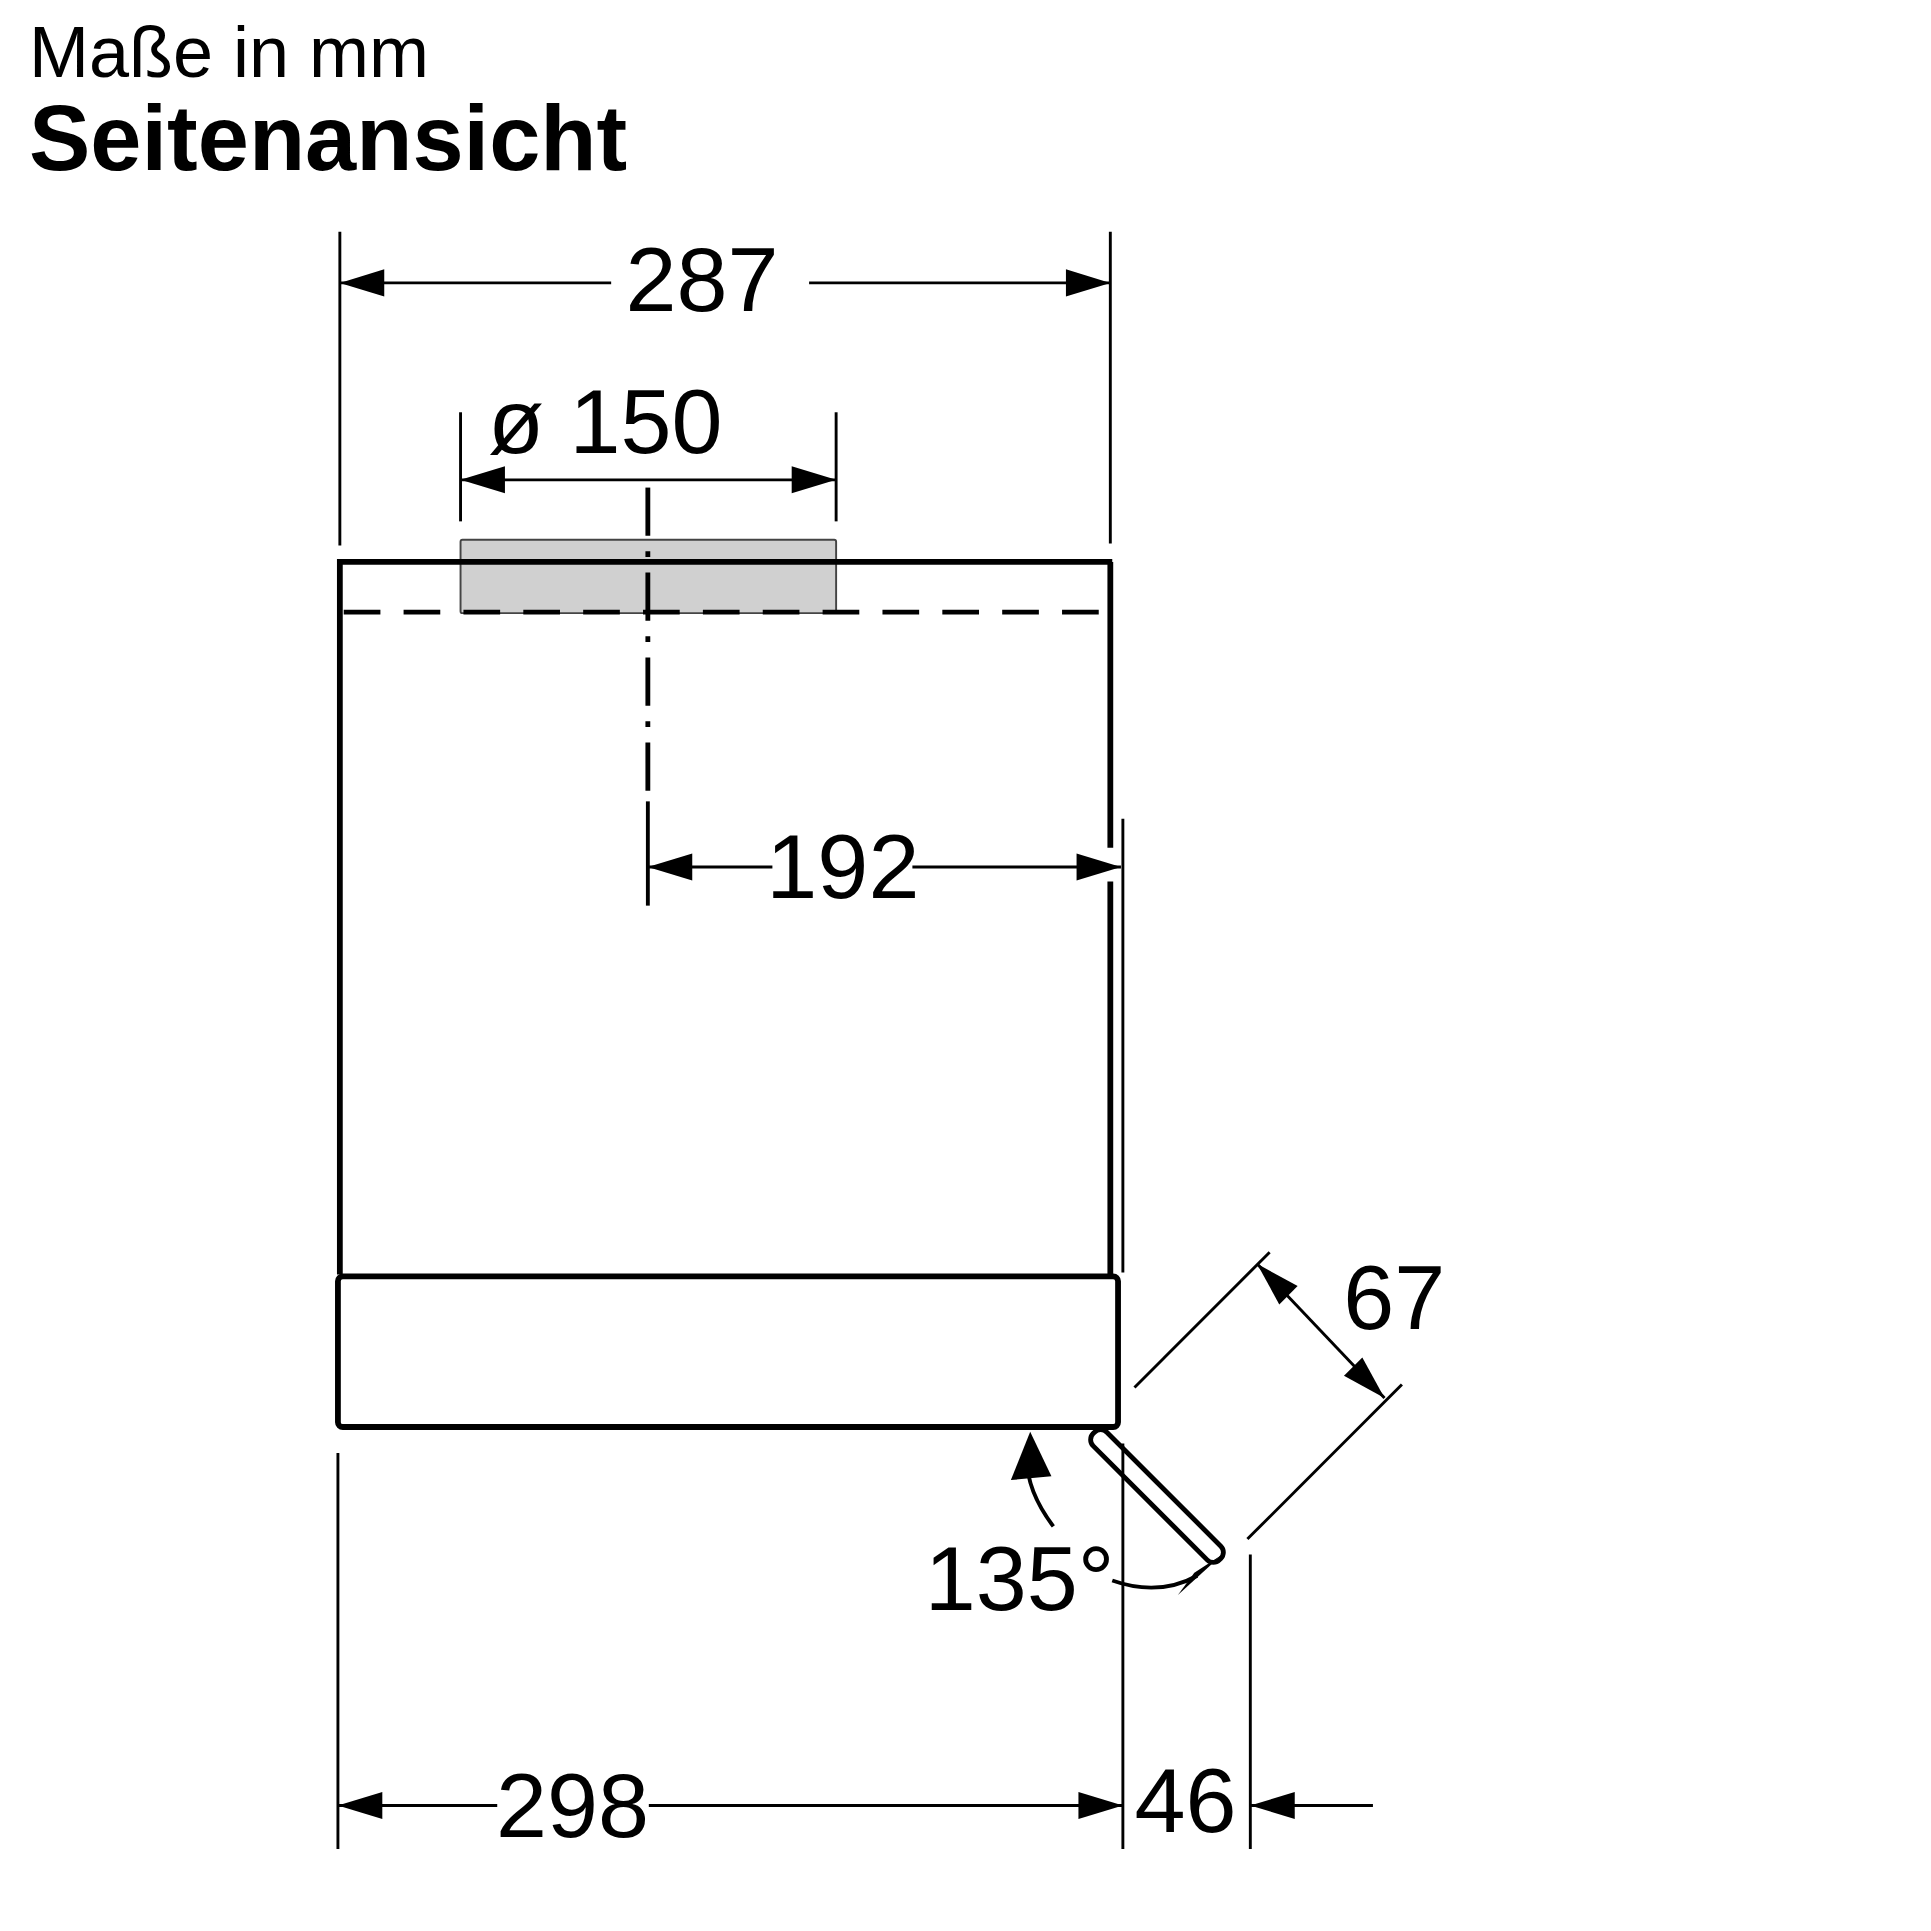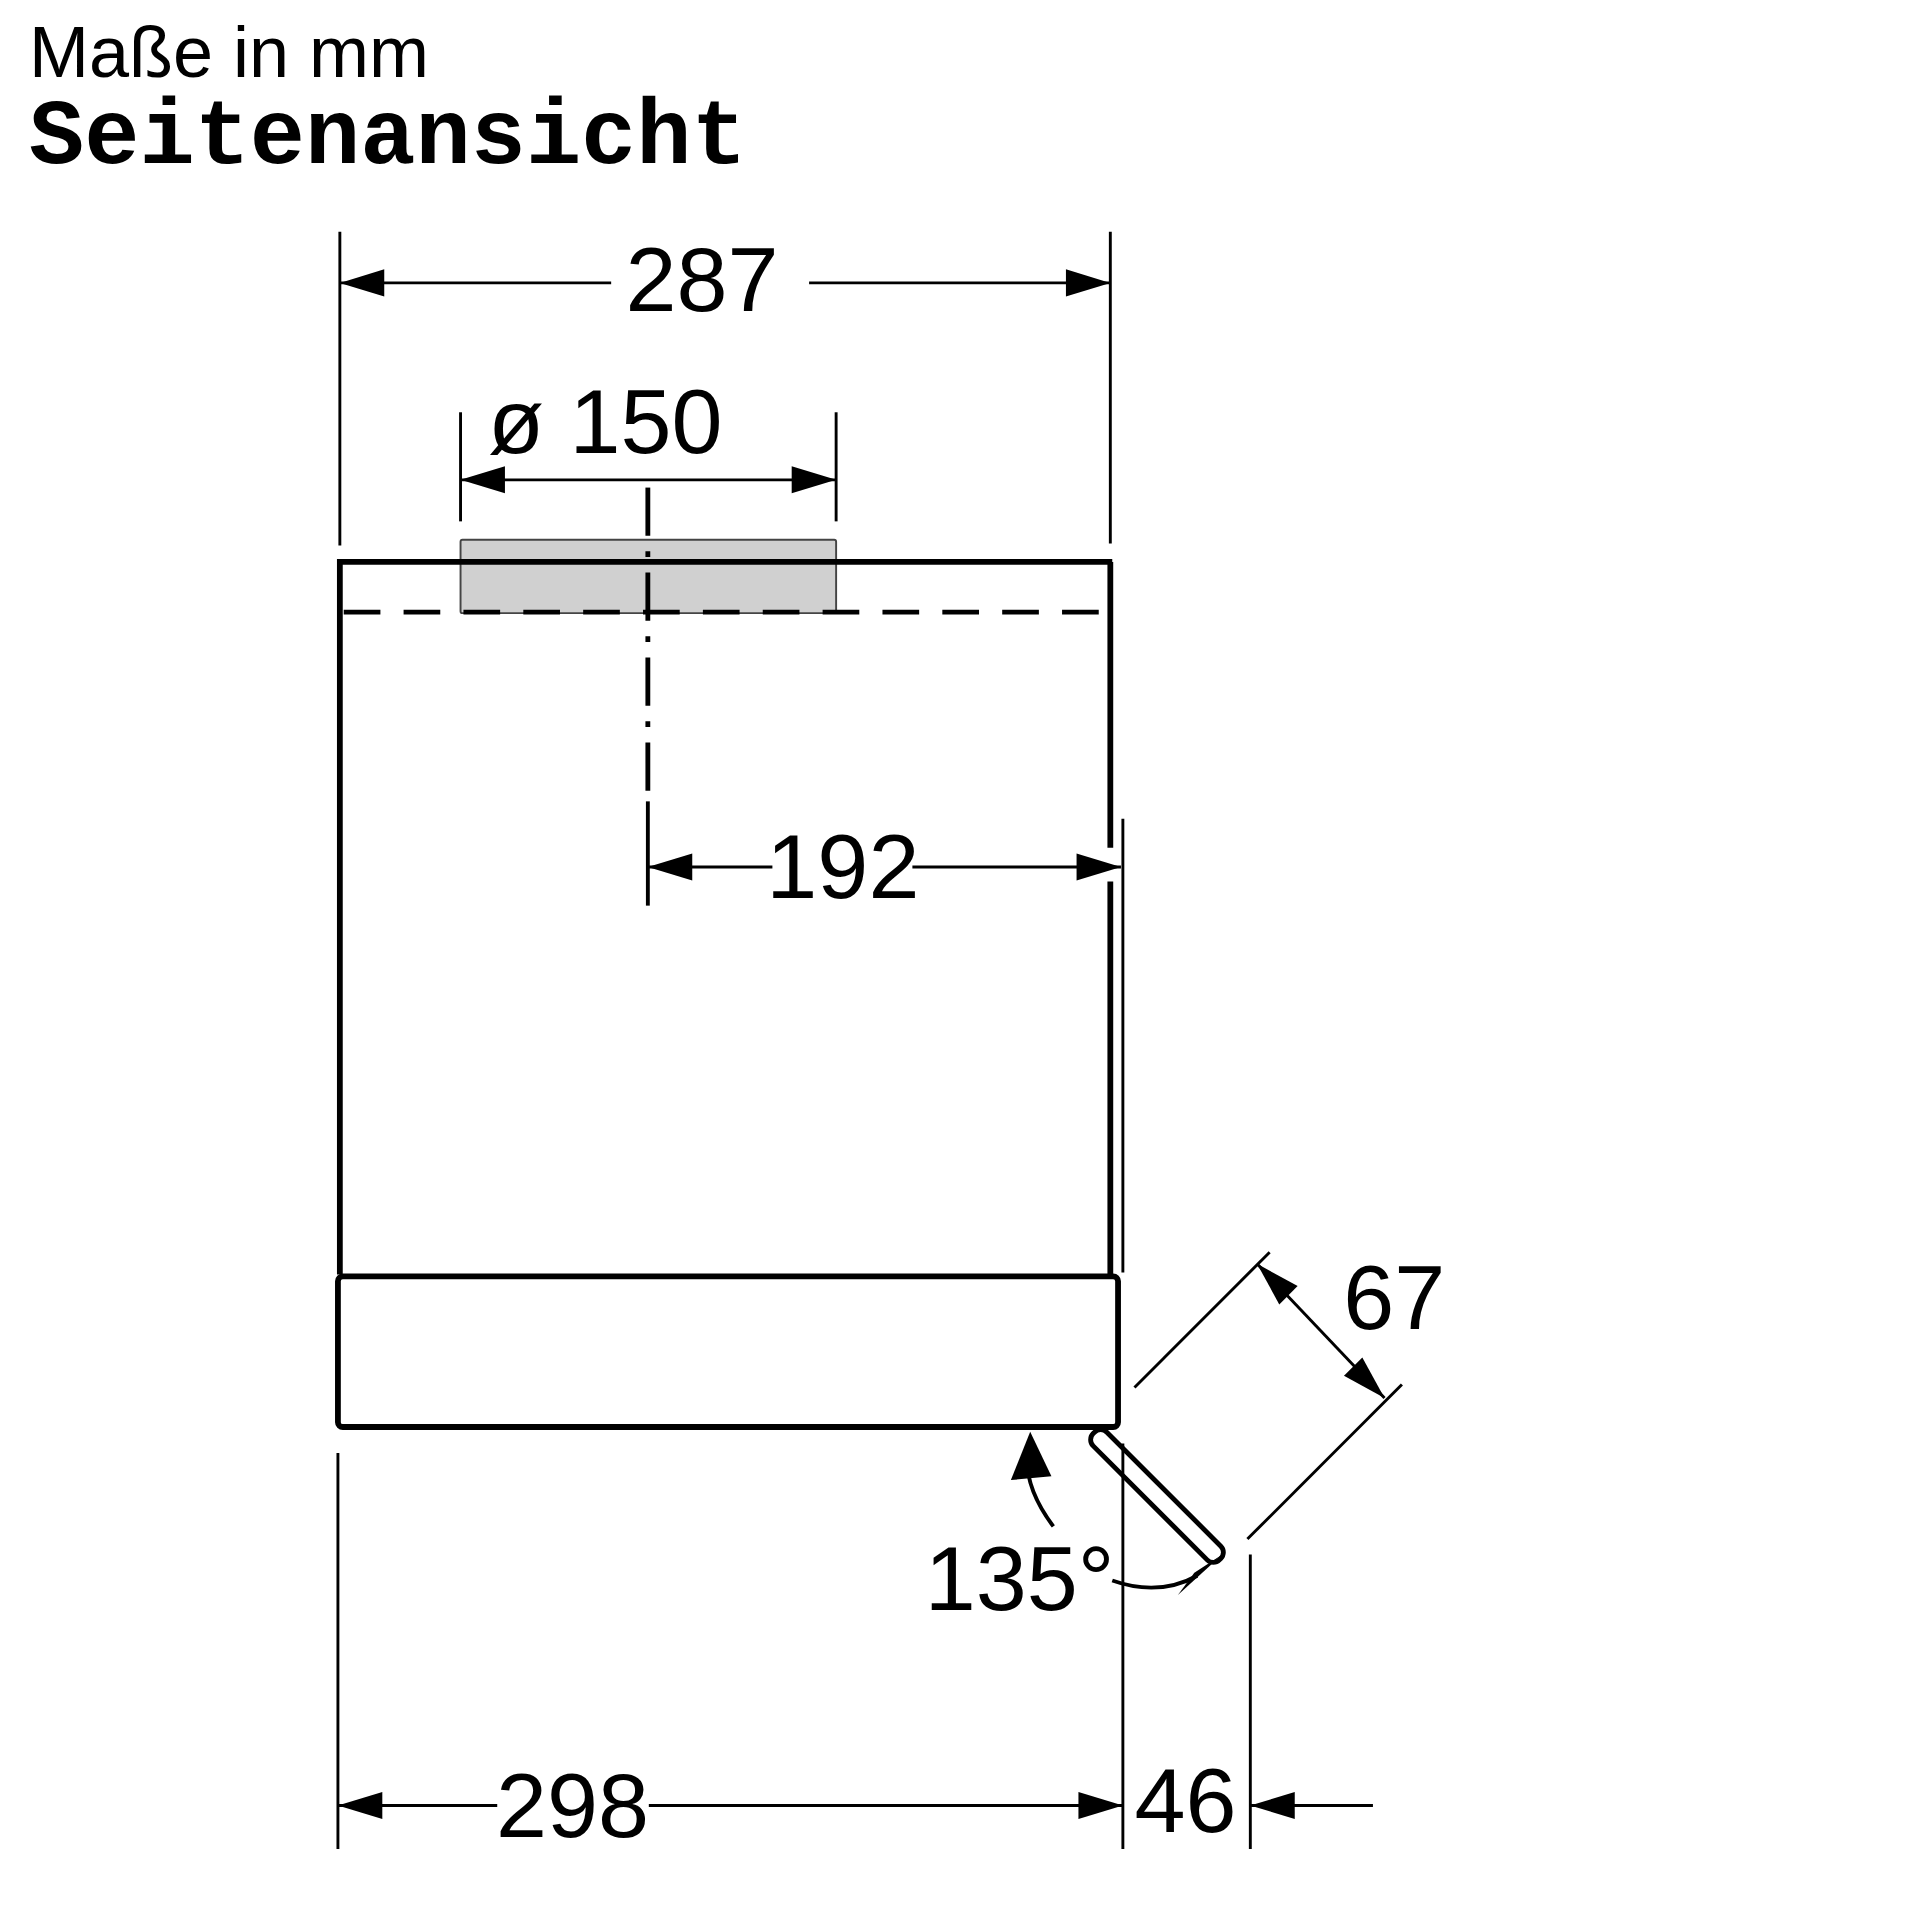--- a/index.html
+++ b/index.html
@@ -19,21 +19,20 @@
     font-size:72px;
     font-weight:400;
     line-height:1.06;
     white-space:nowrap;
   }
   .title-line2{
     font-size:92px;
     font-weight:700;
     line-height:1.06;
     white-space:nowrap;
-    font-family:Liberation Mono, monospace;
   }
   svg.drawing{position:absolute;left:0;top:0;}
   .thick{stroke:#000;stroke-width:6;fill:none;}
   .mid{stroke:#000;stroke-width:5;fill:none;}
   .thin{stroke:#000;stroke-width:3;fill:none;}
   .arrow{fill:#000;stroke:none;}
   .dimtext{
     font-family:"Liberation Sans", sans-serif;
     font-size:95px;
     fill:#000;

